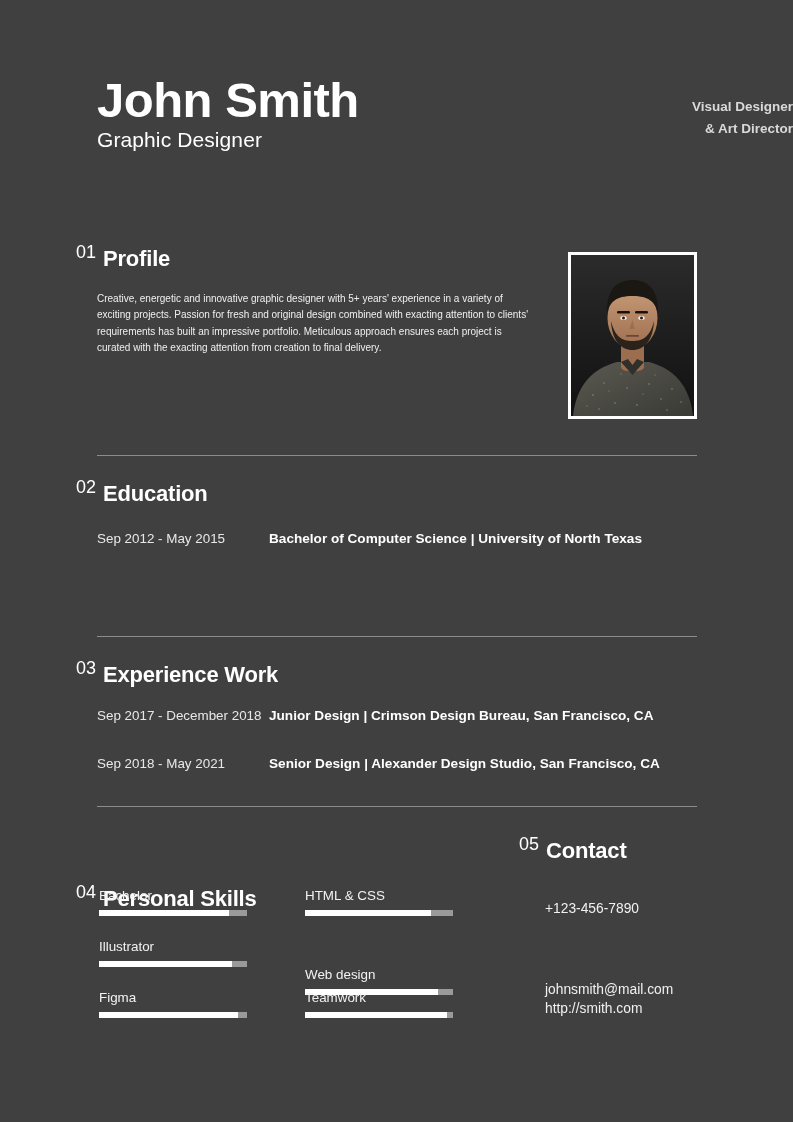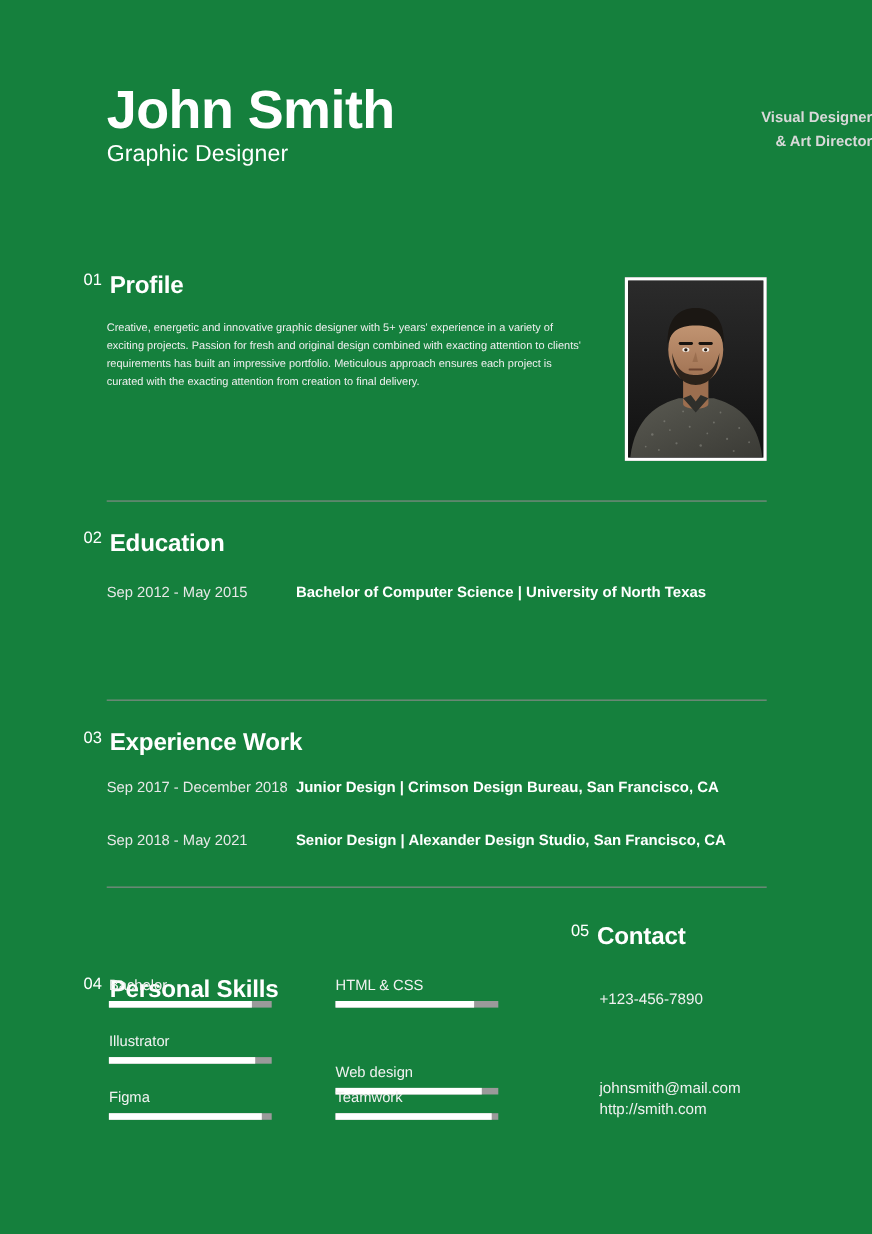--- a/index.html
+++ b/index.html
@@ -8,21 +8,21 @@
     padding: 0;
     background: #ffffff;
   }
   body {
     font-family: "Liberation Sans", sans-serif;
   }
   .page {
     position: relative;
     width: 793px;
     height: 1122px;
-    background: #15803d;
+    background: #404040;
     overflow: hidden;
   }
 
   
   .header {
     position: absolute;
     left: 97px;
     top: 72px;
     right: 97px;
   }
@@ -52,21 +52,21 @@
   }
 
   
   .section-head {
     position: absolute;
     display: flex;
     align-items: flex-end;
     gap: 7px;
   }
   .sec-num {
-    font-size: 15px;
+    font-size: 18px;
     color: #ffffff;
     font-weight: 500;
     position: relative;
     top: -9px;
   }
   .sec-title {
     font-size: 22px;
     font-weight: bold;
     color: #ffffff;
     letter-spacing: -0.2px;

